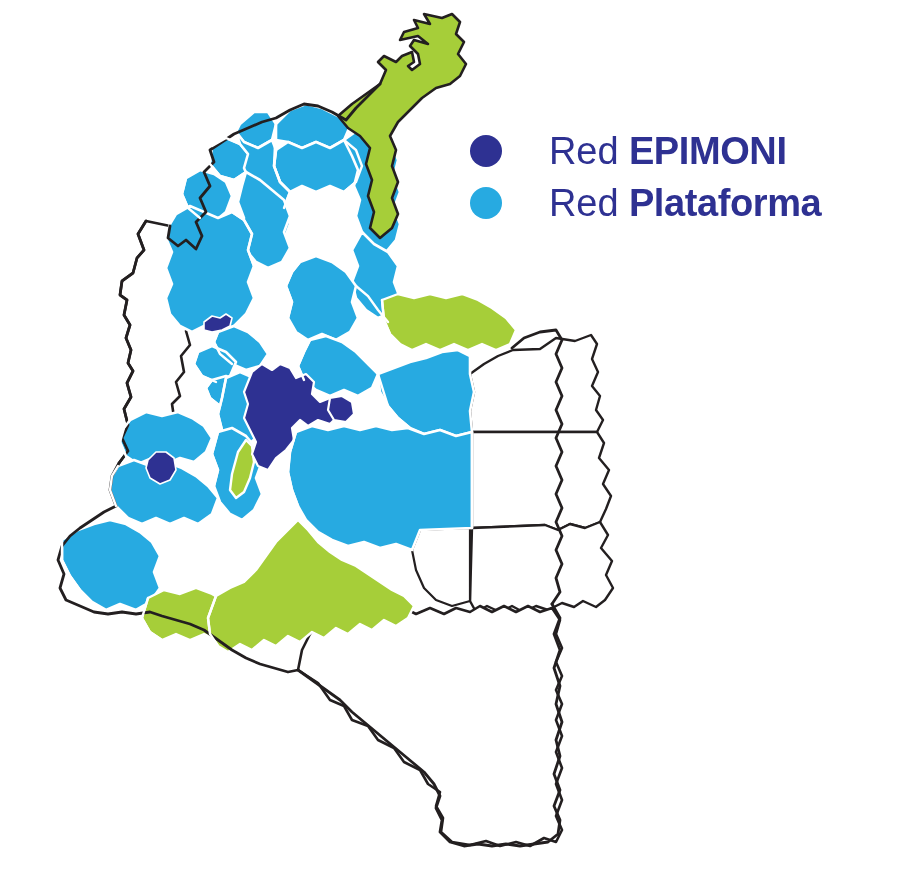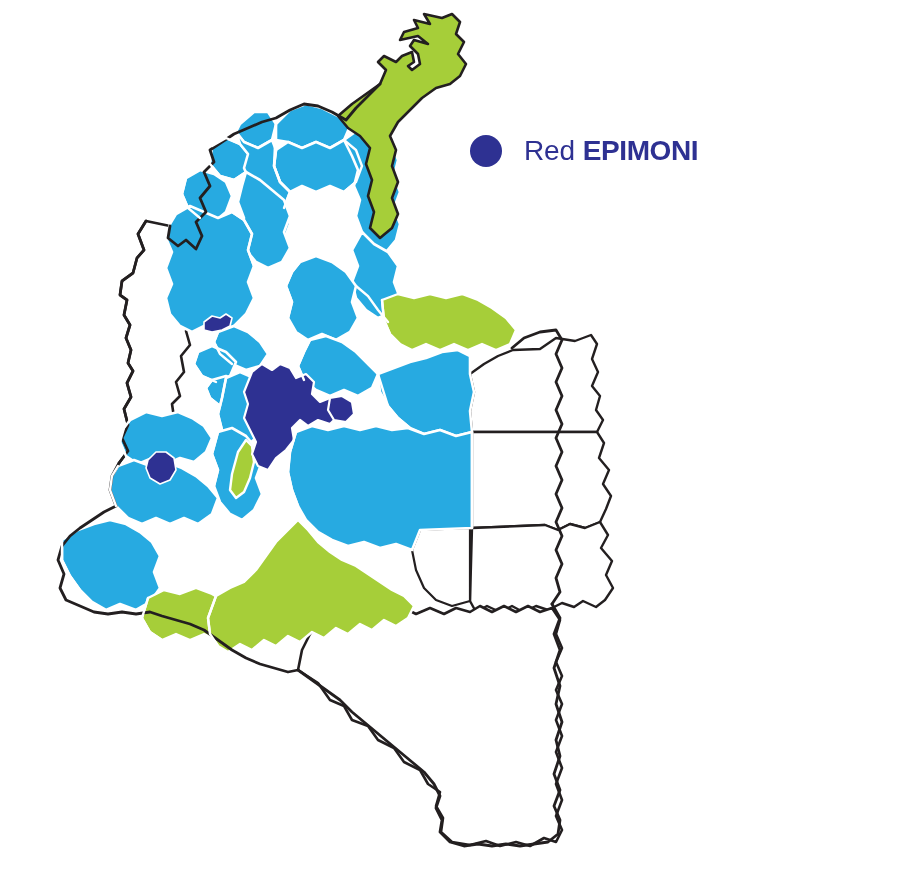--- a/index.html
+++ b/index.html
@@ -43,25 +43,26 @@
     height: 46px;
   }
   .legend-dot {
     width: 32px;
     height: 32px;
     border-radius: 50%;
     flex: 0 0 auto;
     margin-right: 22px;
   }
   .legend-label {
-    font-size: 28px;
+    font-size: 38px;
     line-height: 42px;
     color: #2E3192;
     white-space: nowrap;
     letter-spacing: -0.1px;
+    margin-left: 25px;
   }
   .legend-label .lt {
     font-weight: 400;
   }
   .legend-label .bd {
     font-weight: 700;
     letter-spacing: -0.4px;
   }
 </style>
 </head>
@@ -267,16 +268,20 @@
   </svg>
 
   <div class="legend">
 
     <div class="legend-row">
       <span class="legend-dot" style="background:#2E3192"></span>
       <span class="legend-label"><span class="lt">Red </span><span class="bd">EPIMONI</span></span>
     </div>
 
 
+    <div class="legend-row">
+      <span class="legend-dot" style="background:#27AAE1"></span>
+      <span class="legend-label"><span class="lt">Red </span><span class="bd">Plataforma</span></span>
+    </div>
 
   </div>
 
 </div>
 
 </body></html>

